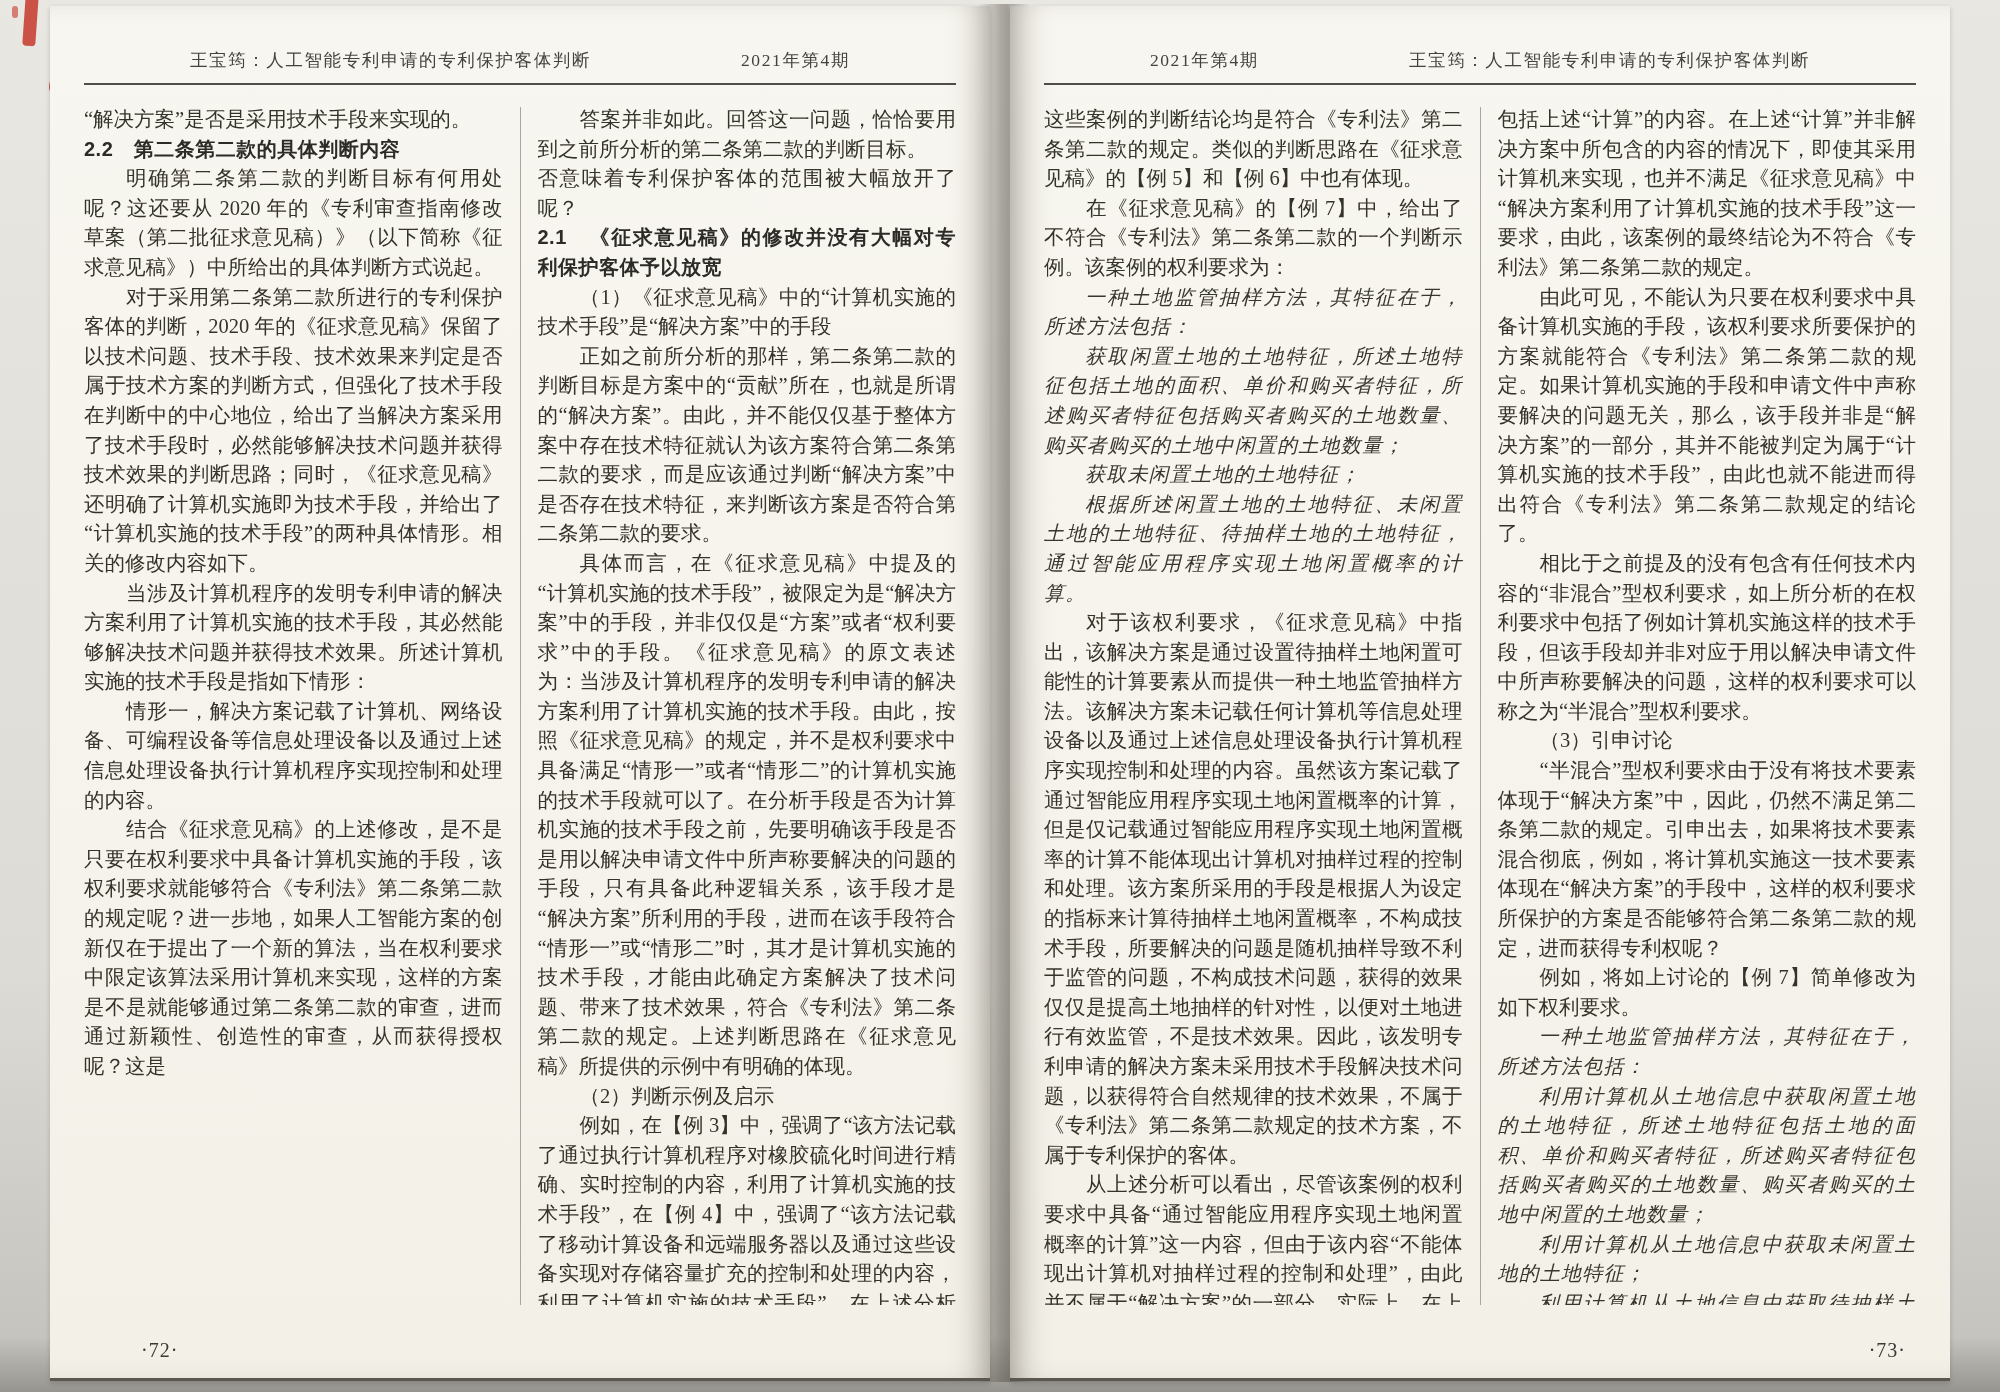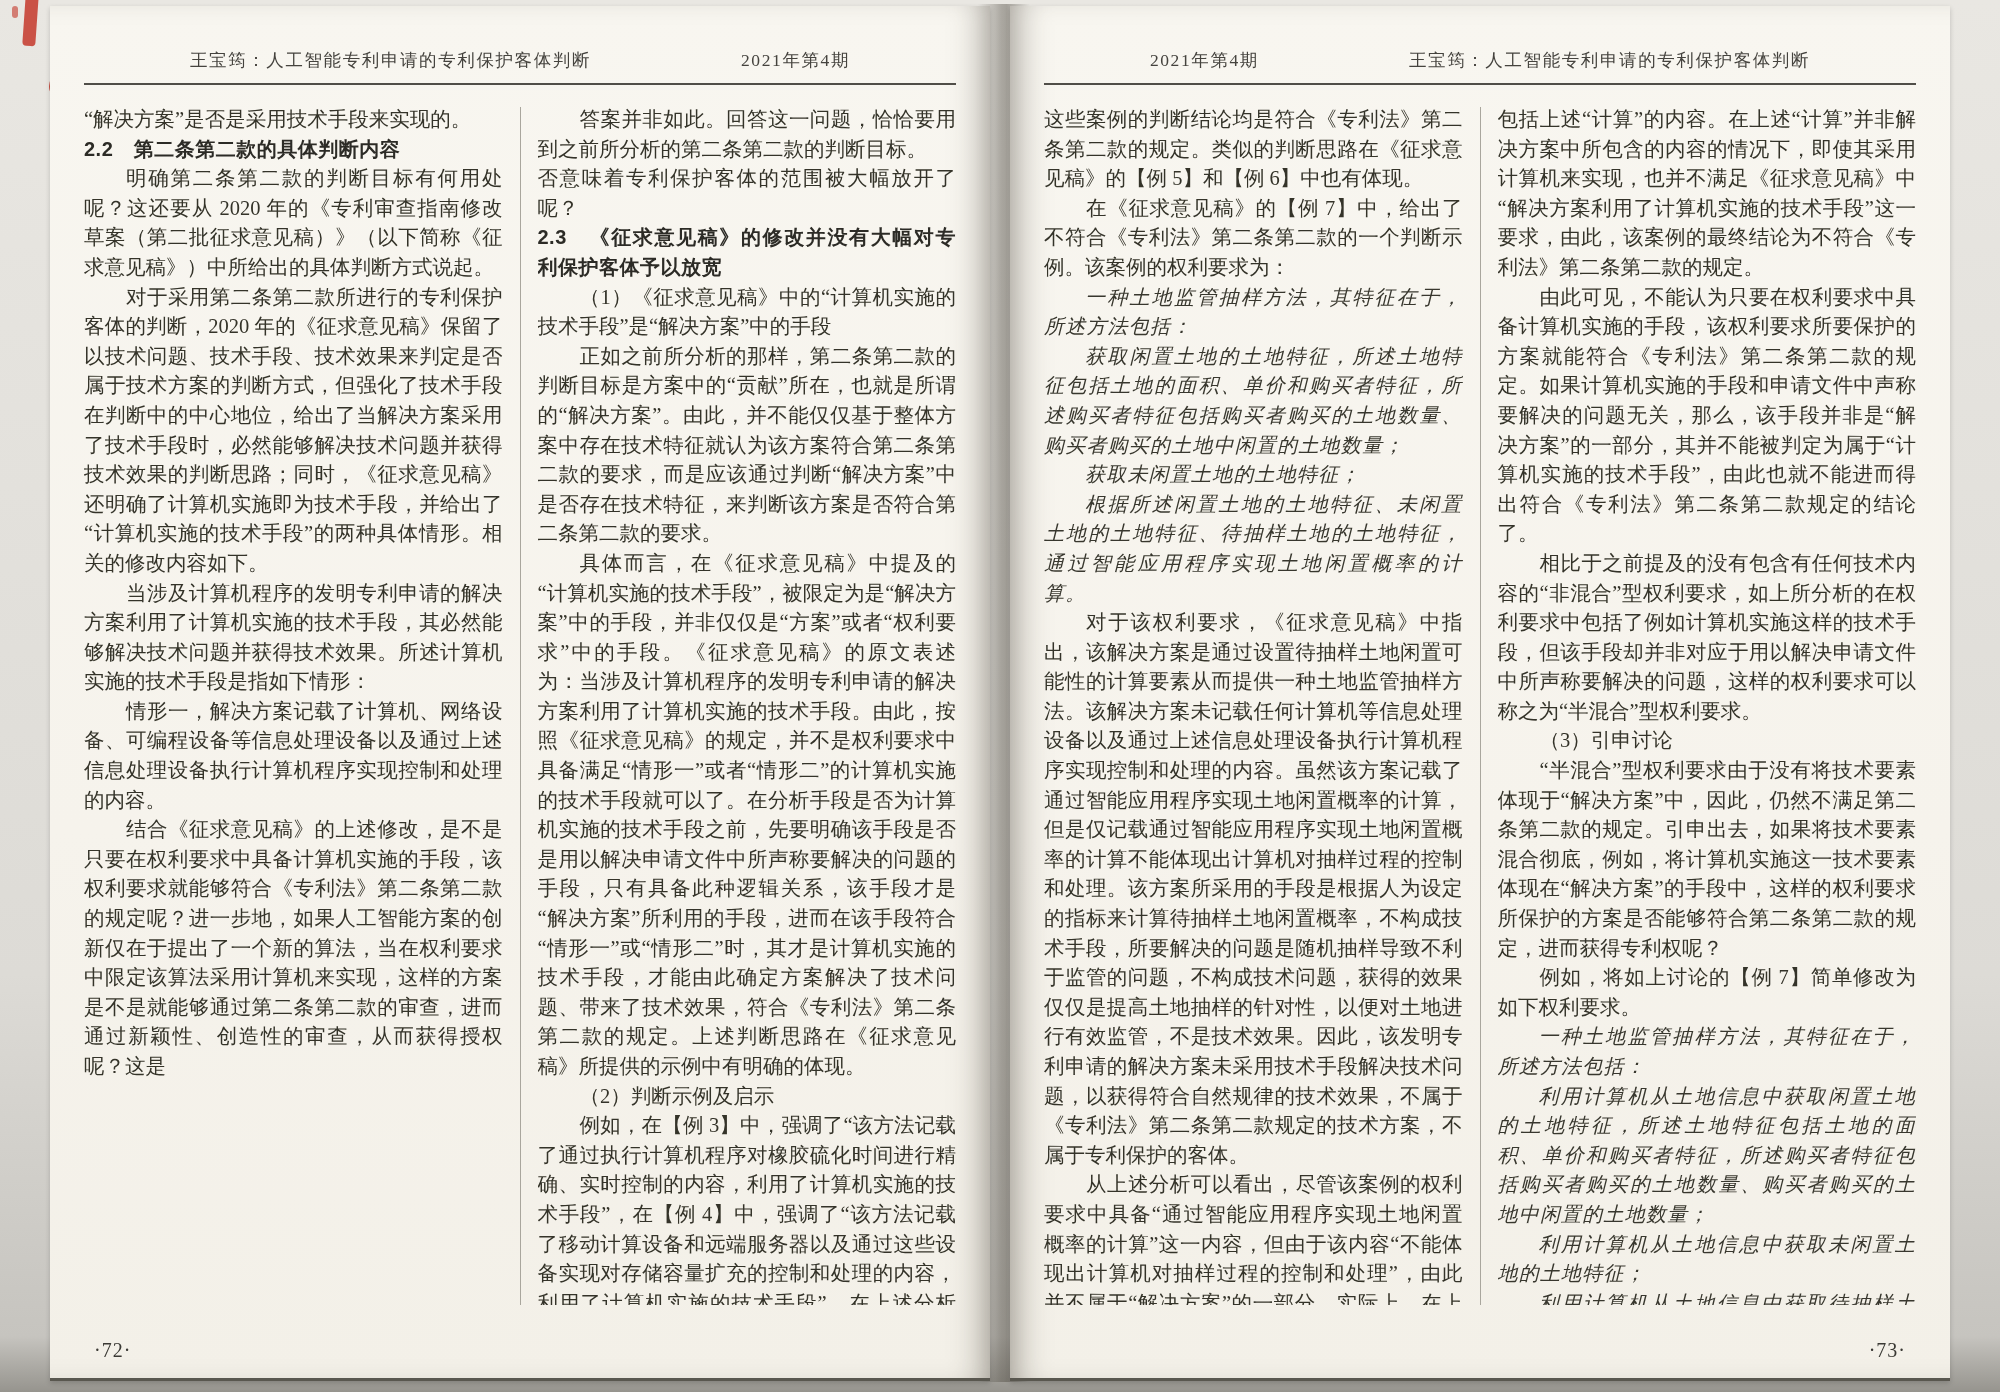--- a/index.html
+++ b/index.html
@@ -31,21 +31,21 @@
         text-align:justify; color:#343329; }
   .col-divider{ width:1px; flex:0 0 1px; background:#a9a69d; margin:2px 17px 0; }
 
   .para{ margin:0; text-indent:2.05em; }
   .cont{ text-indent:0; }
   .heading{ text-indent:0; font-weight:bold; font-family:"Liberation Sans", sans-serif;
             font-size:20px; letter-spacing:.5px; color:#2c2b26; }
   .sub{ text-indent:2.05em; }
   .claim{ font-style:italic; font-size:20px; letter-spacing:1.2px; color:#38372e; }
 
-  .page-footer{ position:absolute; bottom:16px; font-size:20px; letter-spacing:1px; color:#3a3934; }
+  .page-footer{ position:absolute; bottom:16px; font-size:20px; letter-spacing:1px; color:#3a3934;margin-left:47px; }
   .foot-left{ left:44px; }
   .foot-right{ right:44px; }
 
   .red-mark{ position:absolute; background:#c4372a; border-radius:4px; opacity:.85; }
   .m1{ left:24px; top:-6px; width:13px; height:52px; transform:rotate(4deg); }
   .m2{ left:49px; top:76px; width:15px; height:20px; border-radius:50% 40% 55% 45%; }
   .m3{ left:12px; top:6px; width:6px; height:12px; opacity:.6; }
 </style>
 </head>
 <body>
@@ -71,21 +71,21 @@
           <p class="para body">明确第二条第二款的判断目标有何用处呢？这还要从 2020 年的《专利审查指南修改草案（第二批征求意见稿）》（以下简称《征求意见稿》）中所给出的具体判断方式说起。</p>
           <p class="para body">对于采用第二条第二款所进行的专利保护客体的判断，2020 年的《征求意见稿》保留了以技术问题、技术手段、技术效果来判定是否属于技术方案的判断方式，但强化了技术手段在判断中的中心地位，给出了当解决方案采用了技术手段时，必然能够解决技术问题并获得技术效果的判断思路；同时，《征求意见稿》还明确了计算机实施即为技术手段，并给出了“计算机实施的技术手段”的两种具体情形。相关的修改内容如下。</p>
           <p class="para body">当涉及计算机程序的发明专利申请的解决方案利用了计算机实施的技术手段，其必然能够解决技术问题并获得技术效果。所述计算机实施的技术手段是指如下情形：</p>
           <p class="para body">情形一，解决方案记载了计算机、网络设备、可编程设备等信息处理设备以及通过上述信息处理设备执行计算机程序实现控制和处理的内容。</p>
           <p class="para body">结合《征求意见稿》的上述修改，是不是只要在权利要求中具备计算机实施的手段，该权利要求就能够符合《专利法》第二条第二款的规定呢？进一步地，如果人工智能方案的创新仅在于提出了一个新的算法，当在权利要求中限定该算法采用计算机来实现，这样的方案是不是就能够通过第二条第二款的审查，进而通过新颖性、创造性的审查，从而获得授权呢？这是</p>
         </div>
       <div class="col-divider"></div>
       <div class="col">
           <p class="para body">答案并非如此。回答这一问题，恰恰要用到之前所分析的第二条第二款的判断目标。</p>
           <p class="para cont">否意味着专利保护客体的范围被大幅放开了呢？</p>
-          <p class="para heading">2.3　《征求意见稿》的修改并没有大幅对专利保护客体予以放宽</p>
+          <p class="para heading">2.1　《征求意见稿》的修改并没有大幅对专利保护客体予以放宽</p>
           <p class="para sub">（1）《征求意见稿》中的“计算机实施的技术手段”是“解决方案”中的手段</p>
           <p class="para body">正如之前所分析的那样，第二条第二款的判断目标是方案中的“贡献”所在，也就是所谓的“解决方案”。由此，并不能仅仅基于整体方案中存在技术特征就认为该方案符合第二条第二款的要求，而是应该通过判断“解决方案”中是否存在技术特征，来判断该方案是否符合第二条第二款的要求。</p>
           <p class="para body">具体而言，在《征求意见稿》中提及的“计算机实施的技术手段”，被限定为是“解决方案”中的手段，并非仅仅是“方案”或者“权利要求”中的手段。《征求意见稿》的原文表述为：当涉及计算机程序的发明专利申请的解决方案利用了计算机实施的技术手段。由此，按照《征求意见稿》的规定，并不是权利要求中具备满足“情形一”或者“情形二”的计算机实施的技术手段就可以了。在分析手段是否为计算机实施的技术手段之前，先要明确该手段是否是用以解决申请文件中所声称要解决的问题的手段，只有具备此种逻辑关系，该手段才是“解决方案”所利用的手段，进而在该手段符合“情形一”或“情形二”时，其才是计算机实施的技术手段，才能由此确定方案解决了技术问题、带来了技术效果，符合《专利法》第二条第二款的规定。上述判断思路在《征求意见稿》所提供的示例中有明确的体现。</p>
           <p class="para sub">（2）判断示例及启示</p>
           <p class="para body">例如，在【例 3】中，强调了“该方法记载了通过执行计算机程序对橡胶硫化时间进行精确、实时控制的内容，利用了计算机实施的技术手段”，在【例 4】中，强调了“该方法记载了移动计算设备和远端服务器以及通过这些设备实现对存储容量扩充的控制和处理的内容，利用了计算机实施的技术手段”。在上述分析中，被确定作为“计算机实施的技术手段”均对应于用来解决方案中所提出的问题，从而满足了“解决方案利用了计算机实施的技术手段”这一要求，最终，</p>
         </div>
     </div>
     <div class="page-footer foot-left">·72·</div>
   </div>
 

